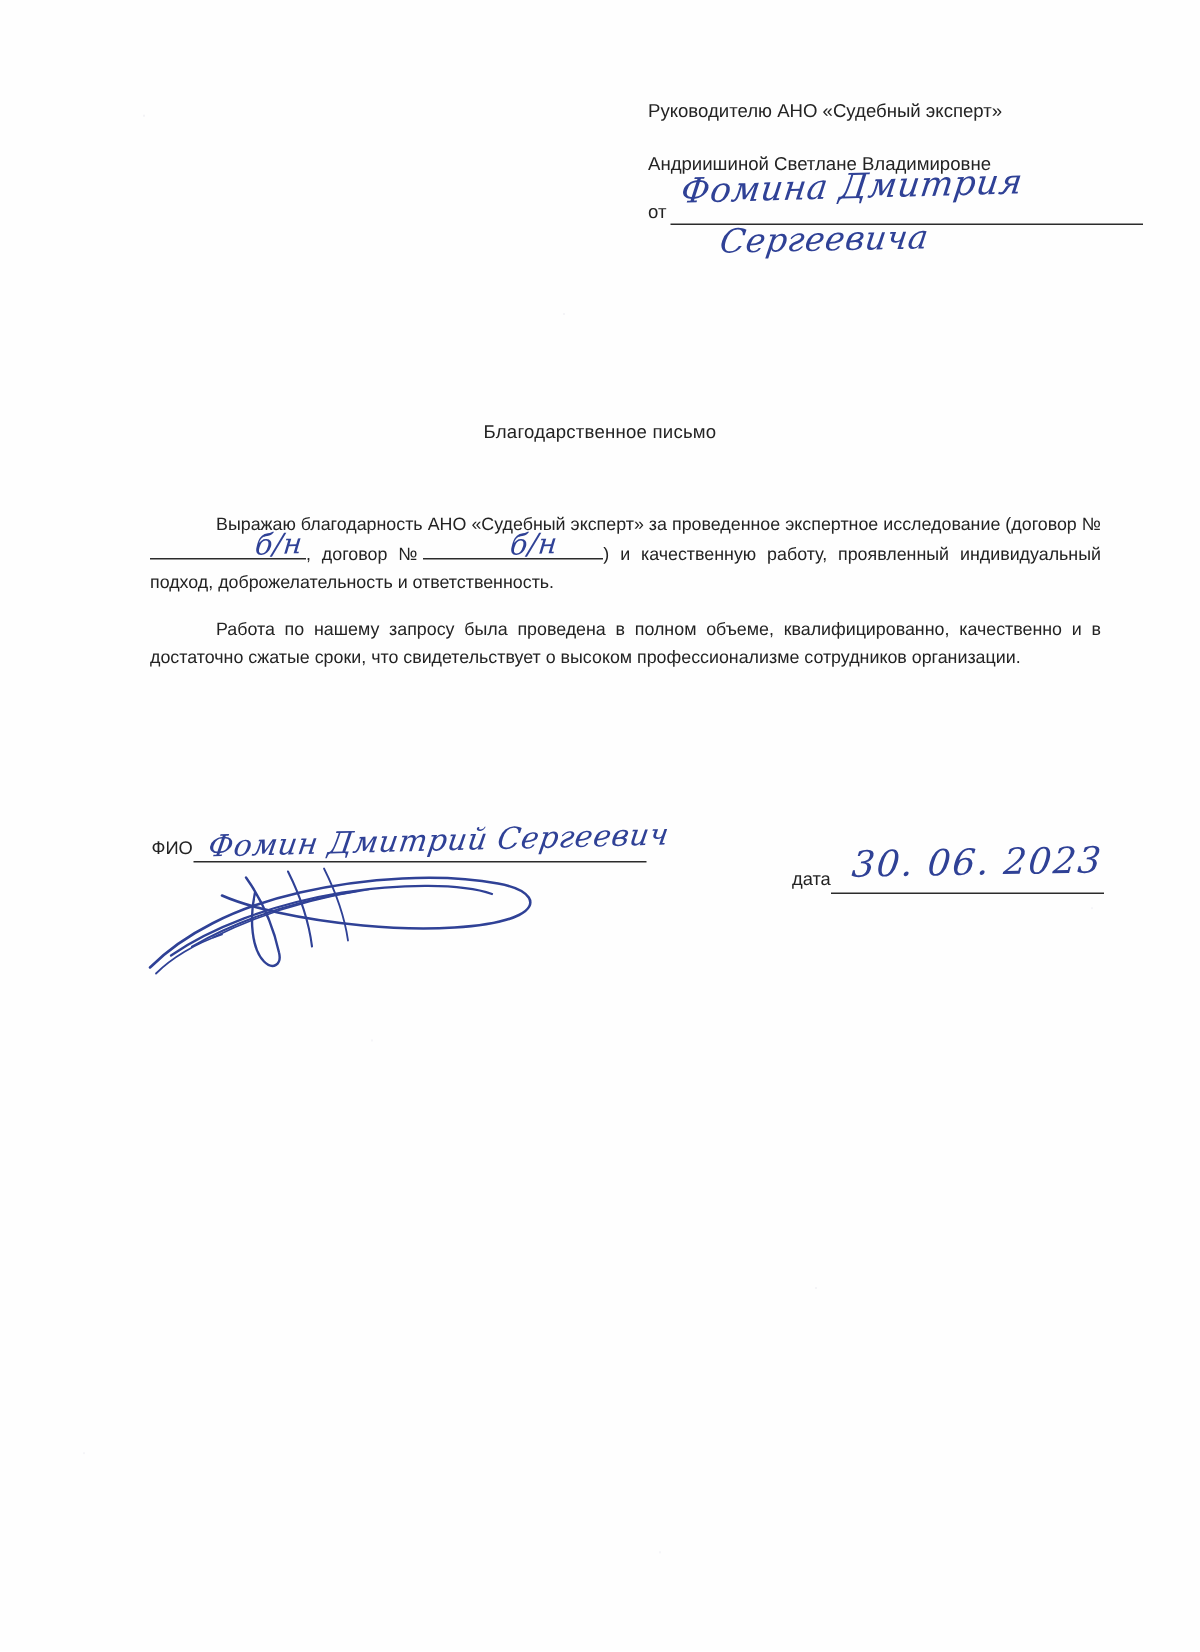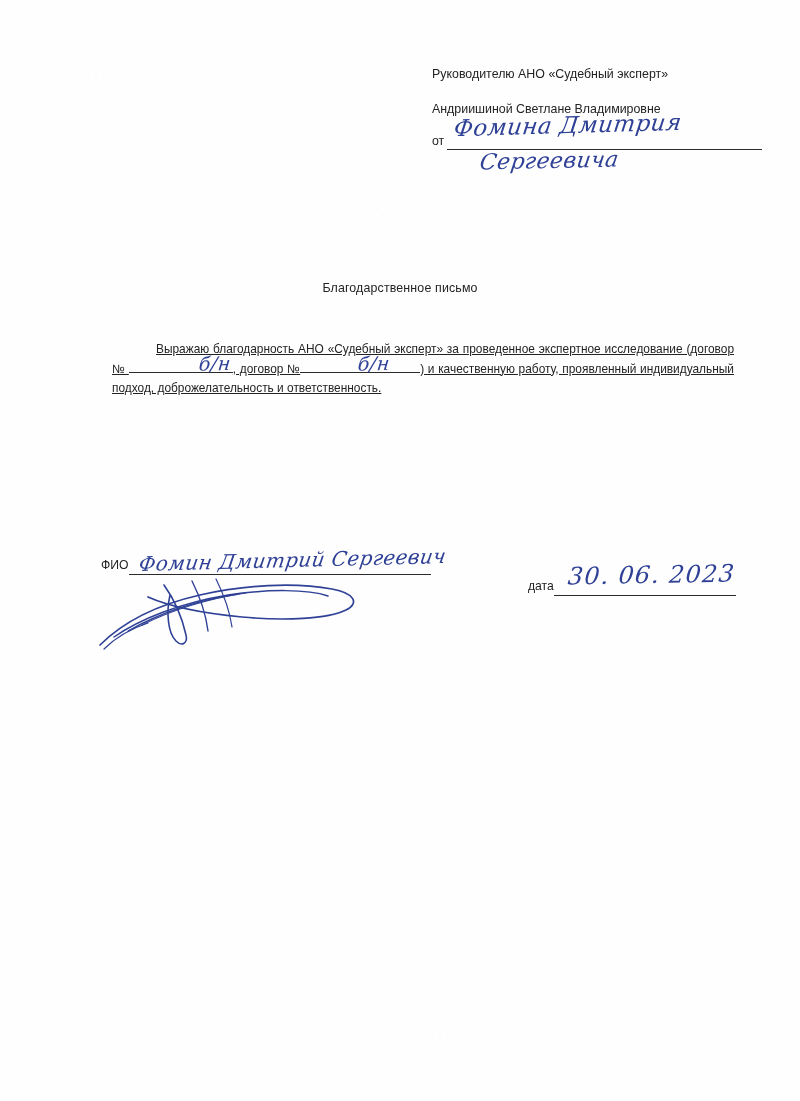--- a/index.html
+++ b/index.html
@@ -108,23 +108,22 @@
     position: absolute;
     left: 100px;
     top: 340px;
     width: 634px;
   }
   .para {
     font-size: 11.9px;
     line-height: 19.6px;
     text-align: justify;
     text-justify: inter-word;
-    margin: 0 0 11px 12px;
-    position: relative;
-    text-decoration: underline;
+    margin: 0 0 11px 0;
+    position: relative;
   }
   .para.indent { text-indent: 44px; }
   .para:last-child { margin-bottom: 0; }
 
   .blank {
     display: inline-block;
     border-bottom: 1.1px solid #2b2b2b;
     vertical-align: baseline;
     position: relative;
   }
@@ -234,20 +233,21 @@
   </div>
 
   <div class="doc-title">Благодарственное письмо</div>
 
   <div class="body-block">
 
     <p class="para indent">
       <span>Выражаю благодарность АНО «Судебный эксперт» за проведенное экспертное исследование (договор № </span><span class="blank blank-a"><span class="hw hw-fill">б/н</span></span><span>, договор №</span><span class="blank blank-b"><span class="hw hw-fill b">б/н</span></span><span>) и качественную работу, проявленный индивидуальный подход, доброжелательность и ответственность.</span>
     </p>
 
+    <p class="para indent">Работа по нашему запросу была проведена в полном объеме, квалифицированно, качественно и в достаточно сжатые сроки, что свидетельствует о высоком профессионализме сотрудников организации.</p>
 
   </div>
 
   <div class="sign-block">
     <div class="sign-row">
       <span class="sign-label">ФИО</span>
       <span class="sign-rule"></span>
       <span class="hw hw-fio">Фомин Дмитрий Сергеевич</span>
     </div>
   </div>

